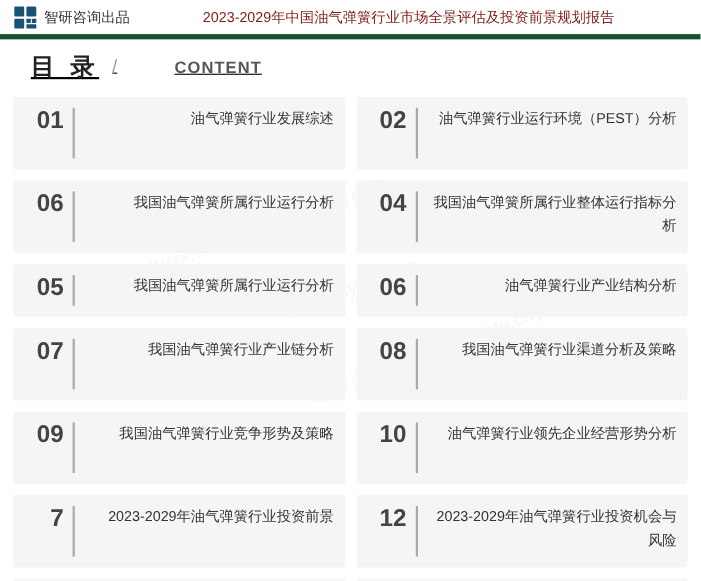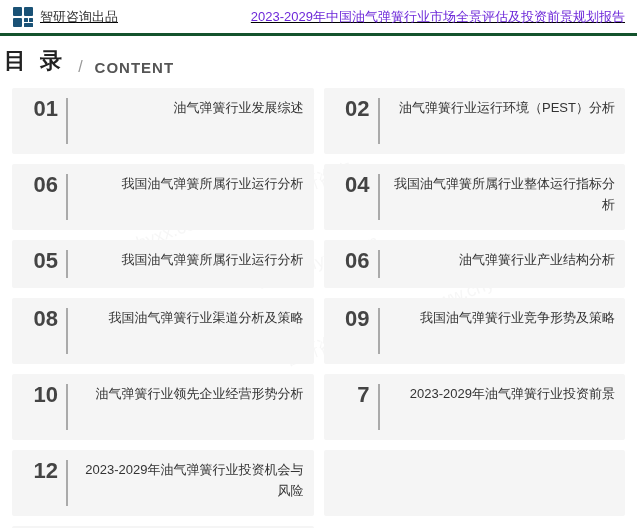--- a/index.html
+++ b/index.html
@@ -35,71 +35,72 @@
     }
 
     
     .header {
       position: relative;
       z-index: 1;
       display: flex;
       align-items: center;
       justify-content: space-between;
       padding: 4px 12px;
-      border-bottom: 3px solid #14532d;
+      border-bottom: 5px solid #14532d;
       background: #fff;
       height: 36px;
-      text-decoration: underline;
     }
     .logo-area {
       display: flex;
       align-items: center;
       gap: 6px;
     }
     .logo-icon {
       width: 22px;
       height: 22px;
     }
     .logo-text {
       font-size: 13px;
       color: #333;
     }
     .header-title {
       font-size: 13px;
-      color: #6d28d9;
+      color: #7f1d1d;
       flex: 1;
-      text-align: right;
+      text-align: center;
     }
 
     
     .title-bar {
       position: relative;
       z-index: 1;
-      padding: 10px 16px 6px 4px;
-      display: flex;
-      align-items: flex-end;
+      padding: 10px 16px 6px 28px;
+      display: flex;
+      align-items: center;
       gap: 8px;
       background: #fff;
+      text-decoration: underline;
     }
     .title-main {
       font-size: 22px;
       font-weight: bold;
       color: #222;
       letter-spacing: 4px;
     }
     .title-sep {
       font-size: 16px;
       color: #999;
       margin: 0 4px;
     }
     .title-en {
       font-size: 15px;
       color: #555;
       font-weight: bold;
       letter-spacing: 1px;
+      margin-left: 40px;
     }
 
     
     .grid {
       position: relative;
       z-index: 1;
       display: grid;
       grid-template-columns: 1fr 1fr;
       gap: 10px;
       padding: 6px 12px 4px 12px;
@@ -204,20 +205,25 @@
     <div class="card">
       <span class="card-num">05</span>
       <div class="card-divider"></div>
       <span class="card-text">我国油气弹簧所属行业运行分析</span>
     </div>
     <div class="card">
       <span class="card-num">06</span>
       <div class="card-divider"></div>
       <span class="card-text">油气弹簧行业产业结构分析</span>
     </div>
+    <div class="card">
+      <span class="card-num">07</span>
+      <div class="card-divider"></div>
+      <span class="card-text">我国油气弹簧行业产业链分析</span>
+    </div>
     <div class="card tall">
       <span class="card-num">08</span>
       <div class="card-divider"></div>
       <span class="card-text">我国油气弹簧行业渠道分析及策略</span>
     </div>
     <div class="card tall">
       <span class="card-num">09</span>
       <div class="card-divider"></div>
       <span class="card-text">我国油气弹簧行业竞争形势及策略</span>
     </div>

